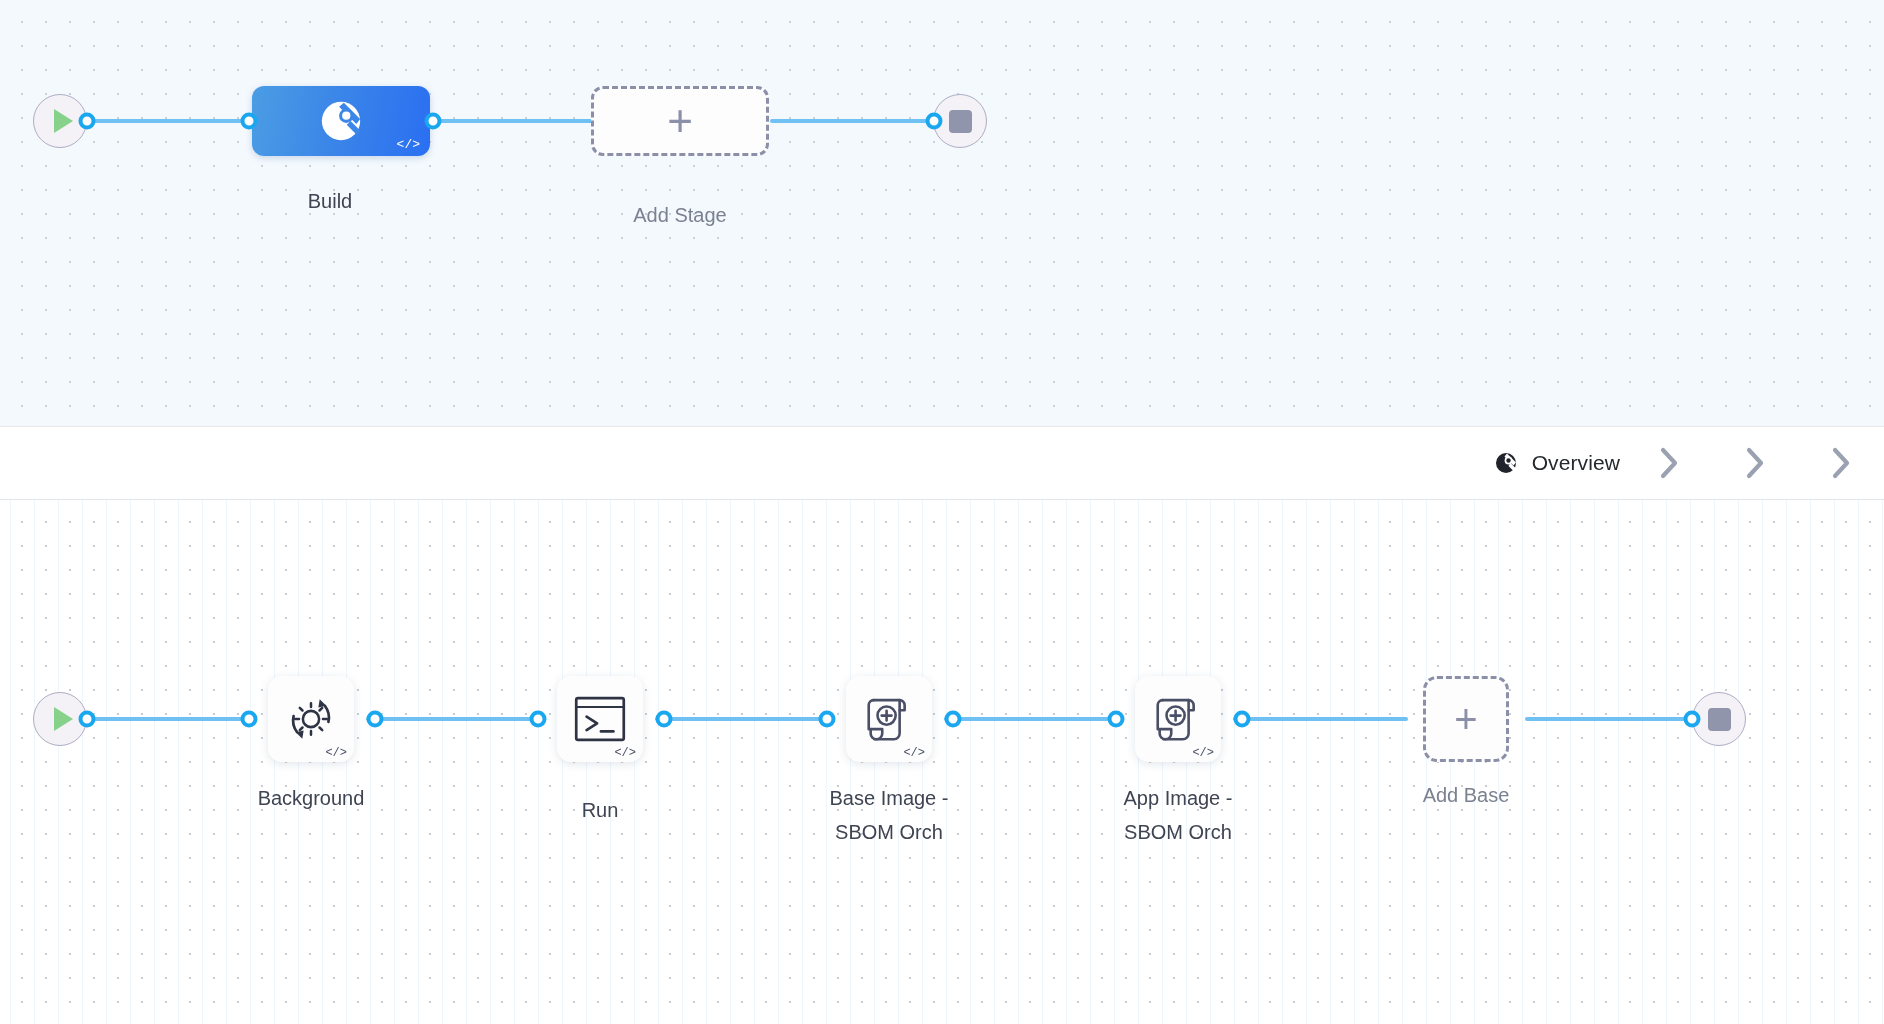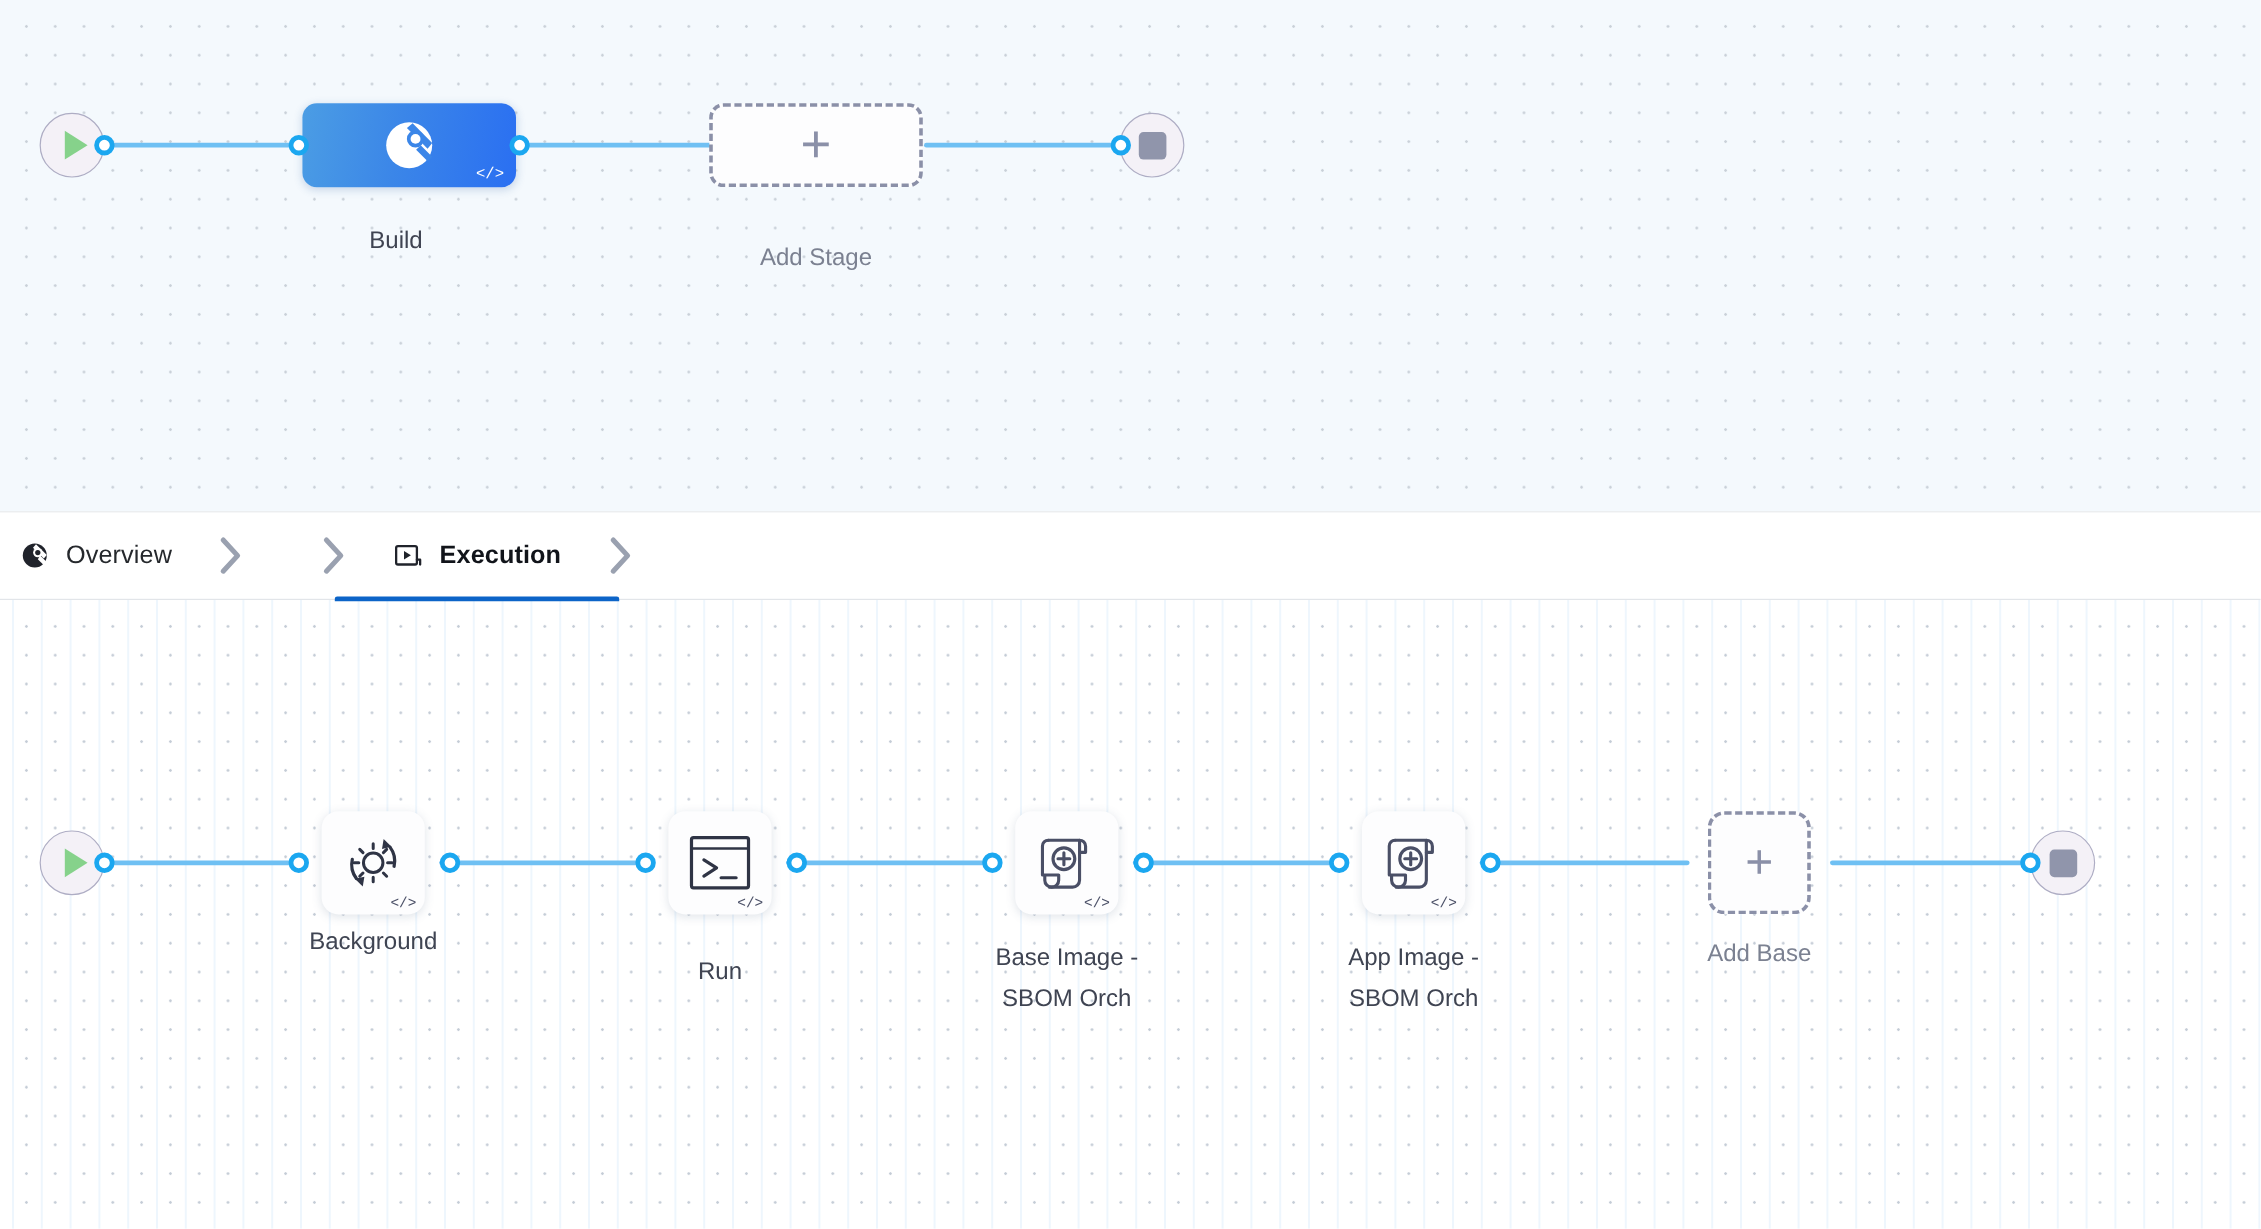--- a/index.html
+++ b/index.html
@@ -23,20 +23,21 @@
 
   
   .tab-bar {
     position: absolute; left: 0; top: 426px; width: 1884px; height: 74px;
     background: #ffffff;
     border-top: 1px solid #e8eaed;
     border-bottom: 1px solid #e2e5e9;
     display: flex; align-items: center;
     padding-left: 10px;
     z-index: 5;
+    justify-content: flex-end;
   }
   .tab {
     display: flex; align-items: center; gap: 13px;
     height: 74px; padding: 0 6px;
     position: relative; cursor: pointer;
   }
   .tab .tab-label {
     font-size: 21px; color: #25282c; letter-spacing: .1px; white-space: nowrap;
   }
   .tab.active .tab-label { font-weight: bold; color: #11141a; }
@@ -197,30 +198,20 @@
       </svg>
     </div>
 
 
     <div class="tab-sep">
       <svg width="22" height="34" viewBox="0 0 22 34">
         <path d="M5 4 L17 17 L5 30" stroke="#9aa1b0" stroke-width="4.2" fill="none" stroke-linecap="round" stroke-linejoin="round"></path>
       </svg>
     </div>
 
-    <div class="tab active">
-      <span class="tab-icon">
-        <svg width="25" height="25" viewBox="0 0 26 26">
-          <rect x="2.2" y="4.2" width="18" height="16" rx="1.6" fill="none" stroke="#20232b" stroke-width="2"></rect>
-          <path d="M9 8.6 L15 12.2 L9 15.8 Z" fill="#20232b"></path>
-          <path d="M20.2 16 L23 16 L23 20.2" fill="none" stroke="#20232b" stroke-width="2" stroke-linecap="round" stroke-linejoin="round"></path>
-        </svg>
-      </span>
-      <span class="tab-label">Execution</span>
-    </div>
 
     <div class="tab-sep">
       <svg width="22" height="34" viewBox="0 0 22 34">
         <path d="M5 4 L17 17 L5 30" stroke="#9aa1b0" stroke-width="4.2" fill="none" stroke-linecap="round" stroke-linejoin="round"></path>
       </svg>
     </div>
 
   </div>
 
   <div class="step-canvas">
@@ -249,21 +240,21 @@
         <g fill="none" stroke="#2f3445" stroke-width="2.8" stroke-linecap="round">
           <path d="M44.5 16.5 A20 20 0 0 1 48 33"></path>
           <path d="M15.5 43.5 A20 20 0 0 1 12 27"></path>
         </g>
         <path d="M39 9.5 L45.8 16.2 L37.6 18" fill="#2f3445"></path>
         <path d="M21 50.5 L14.2 43.8 L22.4 42" fill="#2f3445"></path>
       </svg>
       <span class="yaml-badge">&lt;/&gt;</span>
     </div>
     <div class="dot" style="left:375px; top:219px;"></div>
-    <div class="node-label" style="left:311px; top:268px;">Background</div>
+    <div class="node-label" style="left:311px; top:281px;">Background</div>
 
     <div class="dot" style="left:538px; top:219px;"></div>
     <div class="step-node" style="left:600px; top:219px;">
       <svg width="52" height="46" viewBox="0 0 54 48">
         <rect x="2.2" y="2.2" width="49.6" height="43.6" rx="1.8" fill="none" stroke="#2f3445" stroke-width="2.8"></rect>
         <path d="M2.2 11.5 L51.8 11.5" stroke="#2f3445" stroke-width="2.2"></path>
         <path d="M13 21.5 L24 28.5 L13 35.5" fill="none" stroke="#2f3445" stroke-width="2.8" stroke-linecap="round" stroke-linejoin="round"></path>
         <path d="M28 37 L41 37" stroke="#2f3445" stroke-width="2.8" stroke-linecap="round"></path>
       </svg>
       <span class="yaml-badge">&lt;/&gt;</span>

